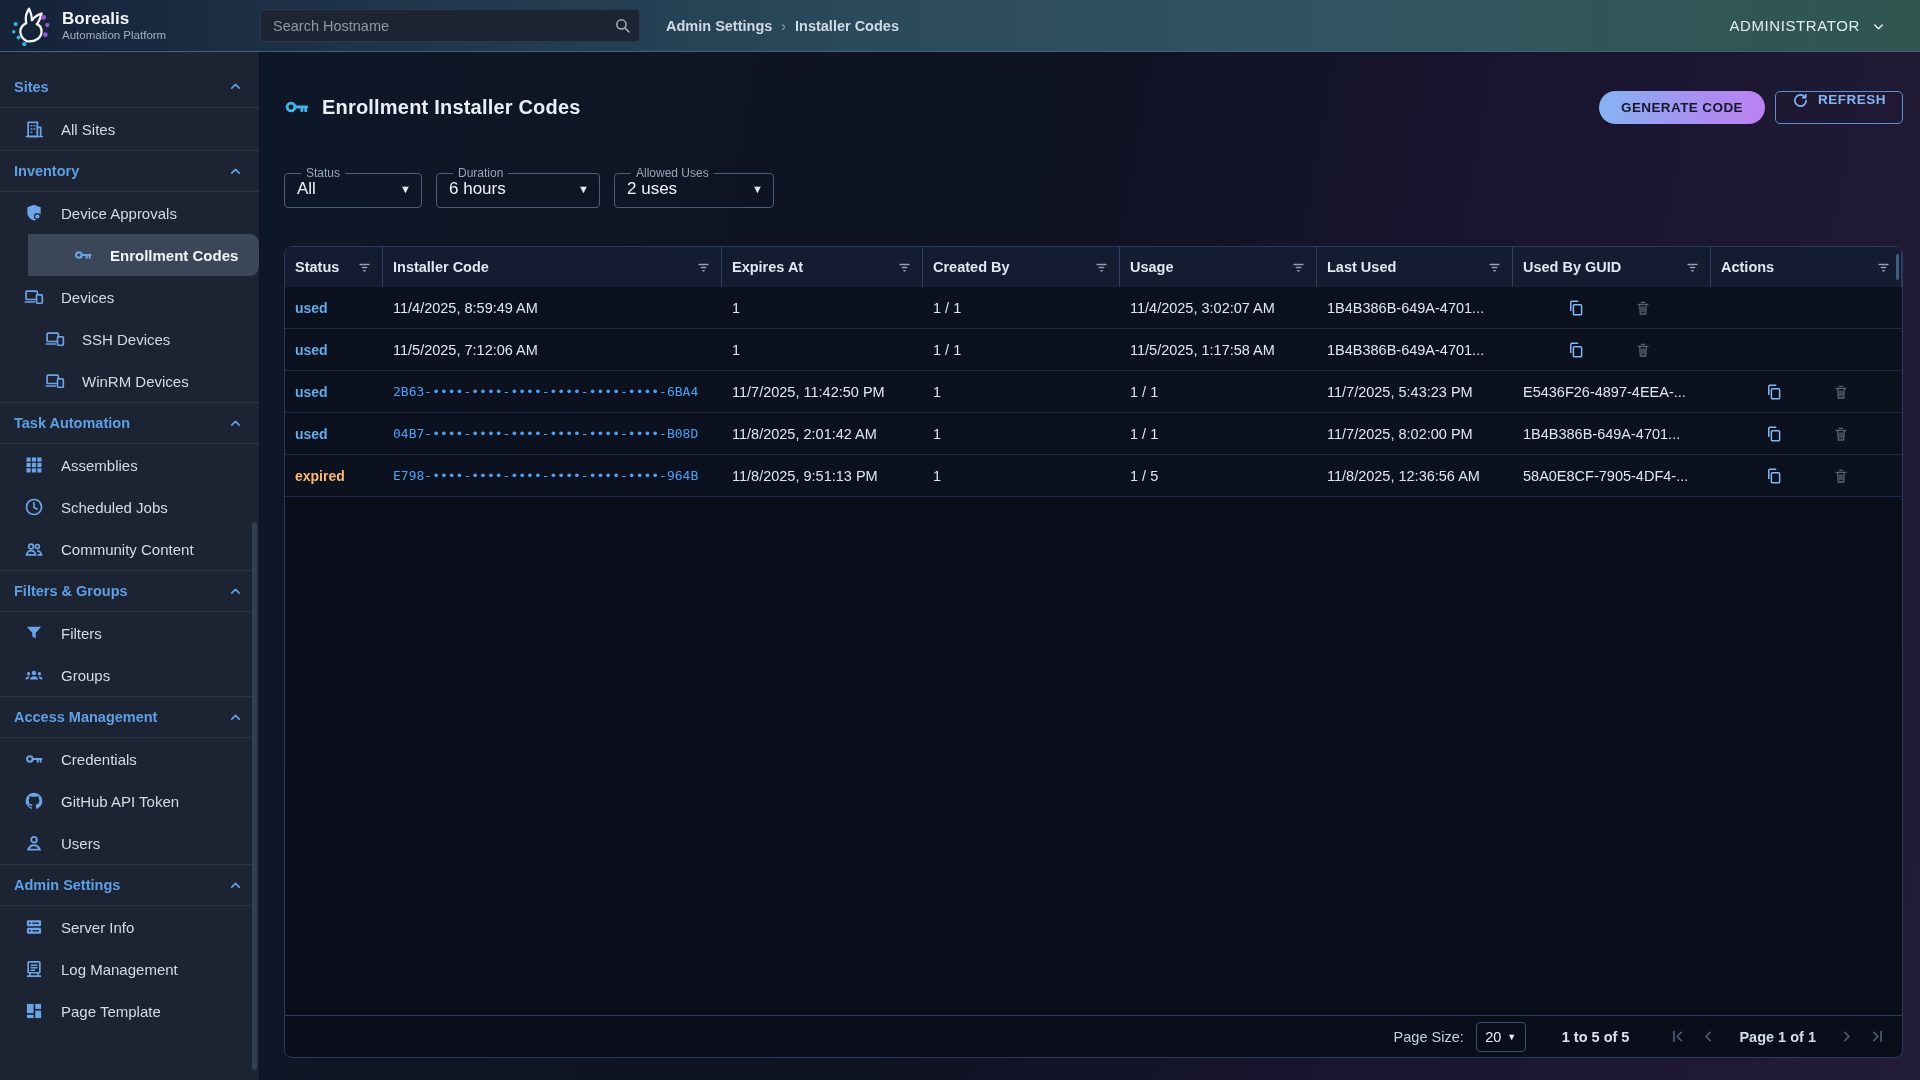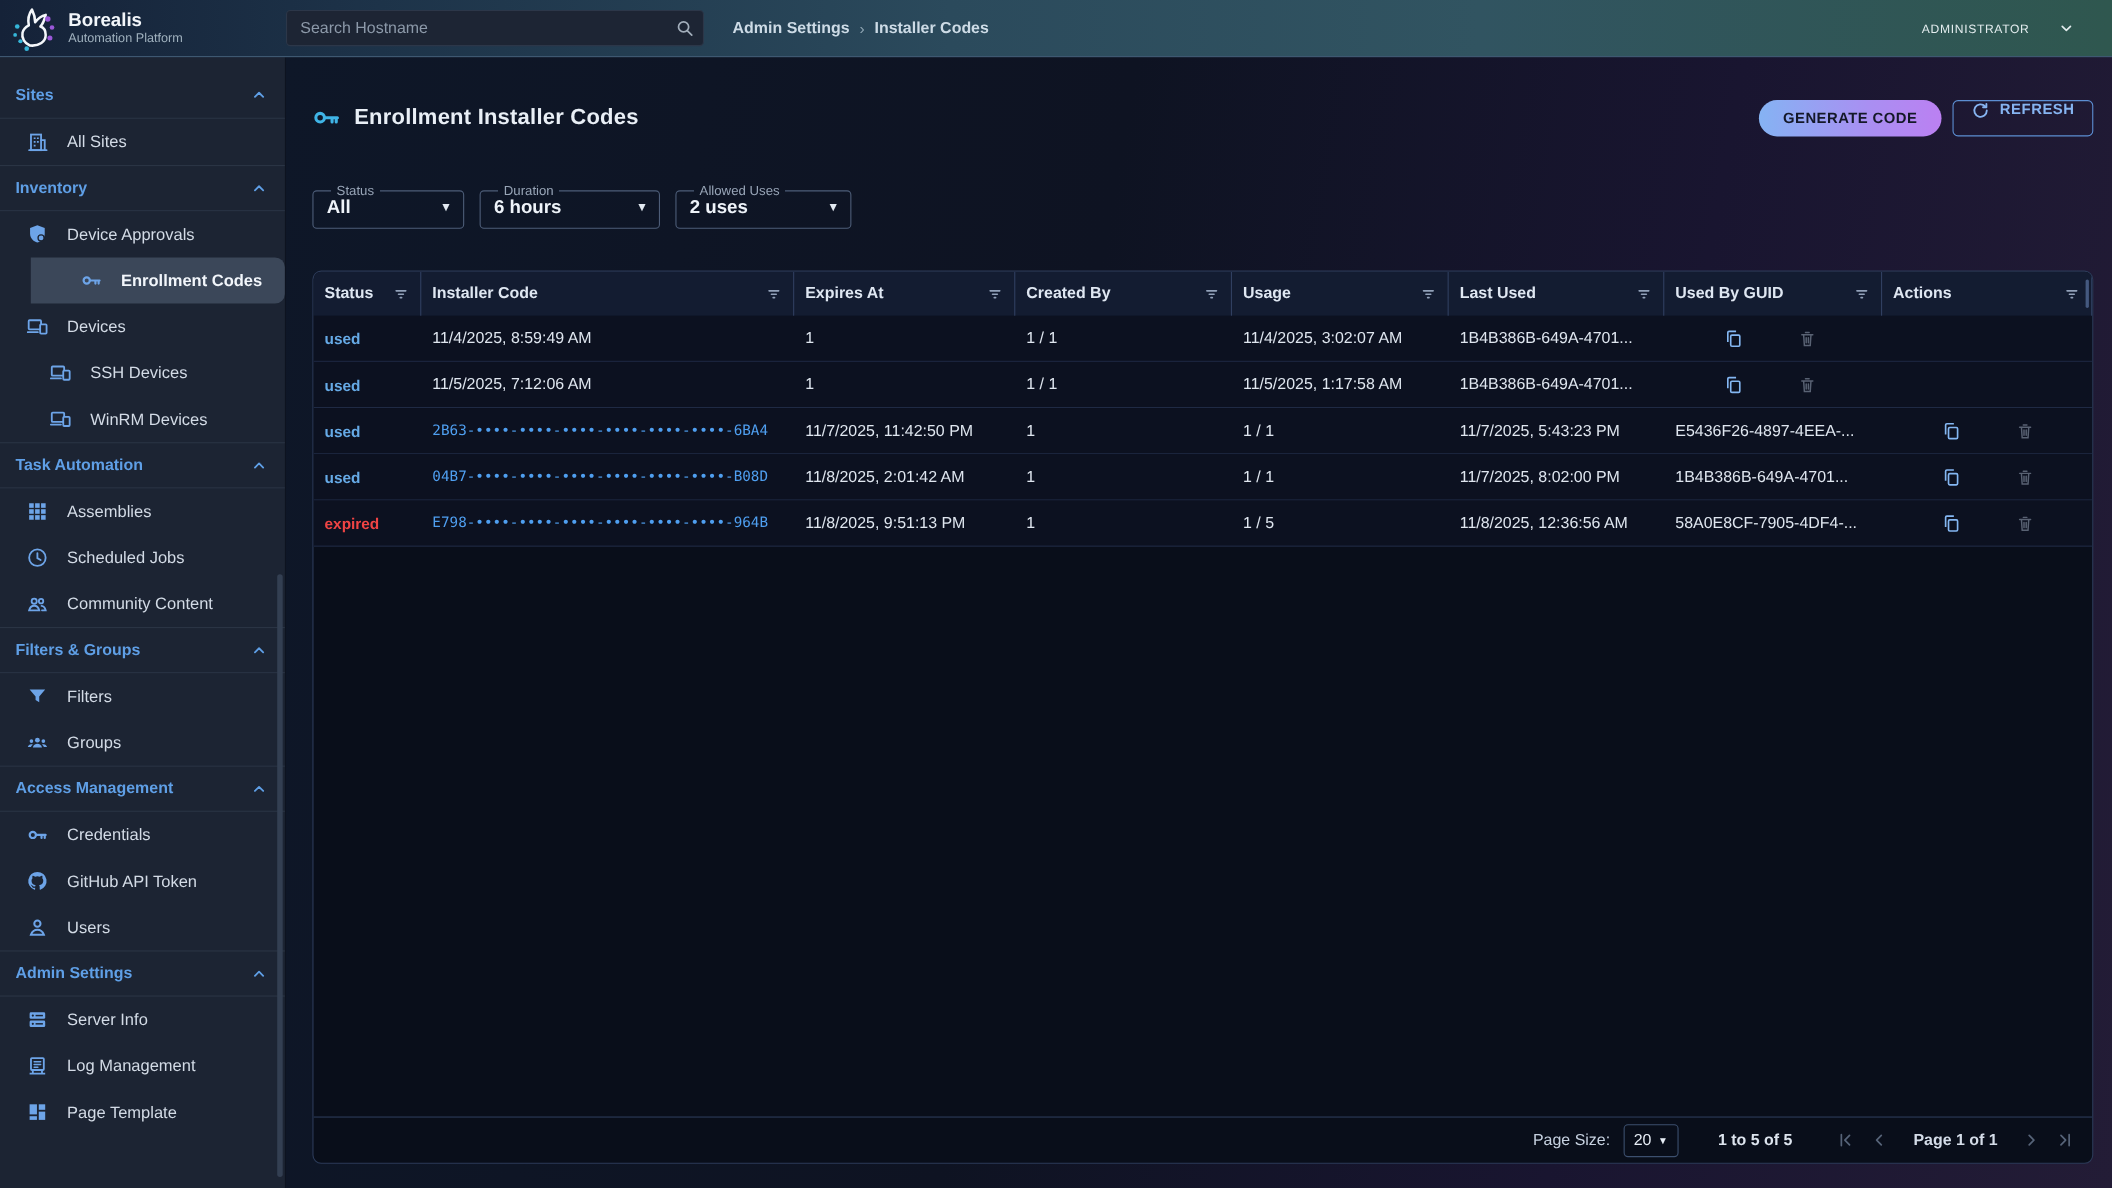--- a/index.html
+++ b/index.html
@@ -17,22 +17,22 @@
   .search-box { position:relative; width:380px; height:33px; }
   .search-box input { width:100%; height:100%; background:#1d2534; border:1px solid #2c3749;
     border-radius:4px; color:#dfe6ee; font-size:14.5px; padding:0 34px 0 12px;
     font-family:"Liberation Sans", sans-serif; }
   .search-box input::placeholder { color:#8c99a9; }
   .search-icon { position:absolute; right:9px; top:8px; color:#a2aebb; }
   .breadcrumb { margin-left:26px; display:flex; align-items:center; gap:9px;
     color:#cddbe6; font-size:14.5px; font-weight:600; }
   .crumb-sep { color:#8da4b2; font-size:14px; font-weight:400; }
   .topbar-spacer { flex:1; }
-  .user-menu { display:flex; align-items:flex-end; gap:26px; padding-right:34px;
-    color:#e3ecee; font-size:11px; letter-spacing:0.6px; cursor:pointer; }
+  .user-menu { display:flex; align-items:flex-end; gap:11px; padding-right:34px;
+    color:#e3ecee; font-size:15px; letter-spacing:0.6px; cursor:pointer; }
 
   
   .sidebar { position:absolute; top:52px; left:0; width:260px; height:1028px;
     background:#1c2433; border-right:1px solid #0d1320; padding-top:14px; overflow:hidden; }
   .side-row { height:42px; display:flex; align-items:center; }
   .section-header { padding:0 16px 0 14px; justify-content:space-between;
     border-top:1px solid #2a3444; border-bottom:1px solid #2a3444;
     color:#5f9fe6; font-size:14.5px; font-weight:bold; }
   .section-header:first-child { border-top:none; }
   .nav-item { padding-left:24px; gap:17px; color:#d3dbe6; font-size:15px; cursor:pointer; }
@@ -58,40 +58,40 @@
     border:1px solid #5c8ed2; border-radius:5px; color:#86b4f1; font-size:13.5px;
     font-weight:bold; letter-spacing:0.5px; display:flex; align-items:flex-start; gap:9px;
     cursor:pointer; font-family:"Liberation Sans", sans-serif; }
 
   
   .filters { margin-top:40px; height:42px; display:flex; gap:14px; }
   .filter-select { border:1px solid #4d5d78; border-radius:4px; height:42px;
     padding:0 10px 0 12px; display:flex; flex-direction:column; cursor:pointer; }
   .filter-select legend { font-size:12px; color:#98a5b7; padding:0 5px; margin-left:4px; }
   .fs-status { width:138px; } .fs-duration { width:164px; } .fs-uses { width:160px; }
-  .fs-row { display:flex; align-items:center; justify-content:space-between; margin-top:-1px;font-weight:bold; }
+  .fs-row { display:flex; align-items:center; justify-content:space-between; margin-top:-1px; }
   .fs-value { color:#eef3f9; font-size:17px; }
   .fs-arrow { color:#e2e9f1; font-size:11px; padding-left:8px; }
 
   
   .card { margin-top:38px; flex:1; margin-bottom:22px; border:1px solid #2c3b59;
     border-radius:8px; background:#090e1a; display:flex; flex-direction:column; overflow:hidden; }
   .grid-cols { display:grid; grid-template-columns:98px 339px 201px 197px 197px 196px 198px 1fr; }
   .thead { height:40px; background:#131c31; position:relative; }
   .th { display:flex; align-items:center; justify-content:space-between; padding:0 10px;
     color:#dfe7f2; font-size:14.5px; font-weight:bold; border-right:1px solid #303f60; cursor:pointer; }
   .th:last-child { border-right:none; }
   .th .ficon { color:#92a1b9; flex:none; margin-left:6px; }
   .scroll-hint { position:absolute; right:3px; top:7px; width:3px; height:26px;
     background:#44597f; border-radius:2px; }
   .trow { height:42px; background:#0c1120; border-bottom:1px solid #1f2a44; }
   .td { display:flex; align-items:center; padding:0 10px; color:#dfe6ef; font-size:14.5px;
     overflow:hidden; white-space:nowrap; }
   .st-used { color:#66aae6; font-weight:bold; font-size:14px; }
-  .st-expired { color:#ef4444; font-weight:bold; font-size:14px; }
+  .st-expired { color:#fdba74; font-weight:bold; font-size:14px; }
   .code-text { font-family:"DejaVu Sans Mono", monospace; font-size:13px; color:#4f9ff0; cursor:pointer; }
   .td-actions { gap:50px; padding-left:54px; }
   .icon-btn { background:none; border:none; cursor:pointer; padding:0; display:flex; }
   .copy-ic { color:#84b7f2; } .trash-ic { color:#596273; }
   .tfill { flex:1; }
 
   
   .tfoot { height:42px; border-top:1px solid #2c3b59; display:flex; align-items:center;
     justify-content:flex-end; padding-right:16px; color:#c6d1e0; font-size:14.5px; }
   .psize-label { margin-right:12px; }

